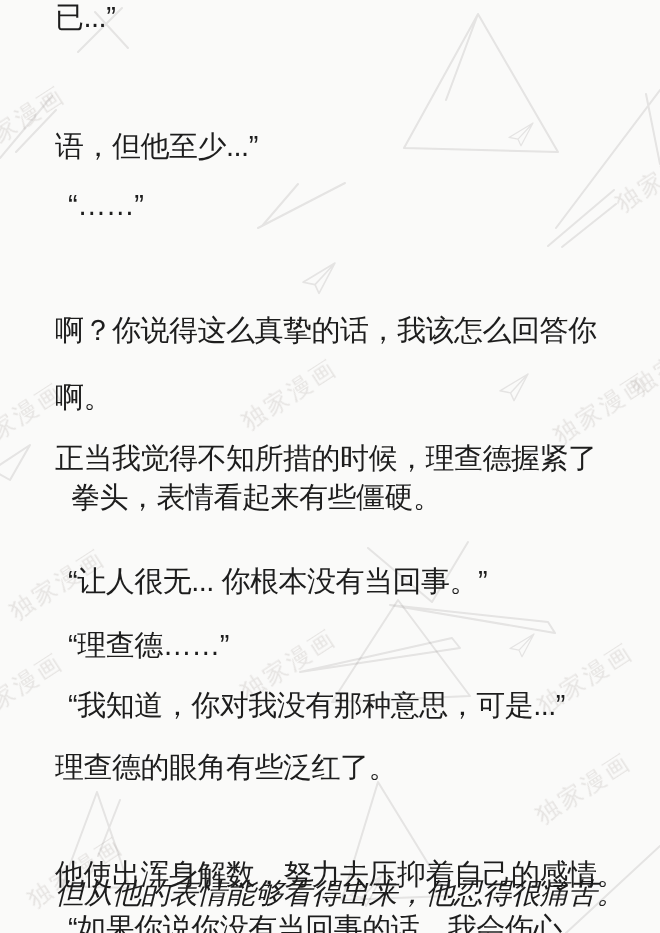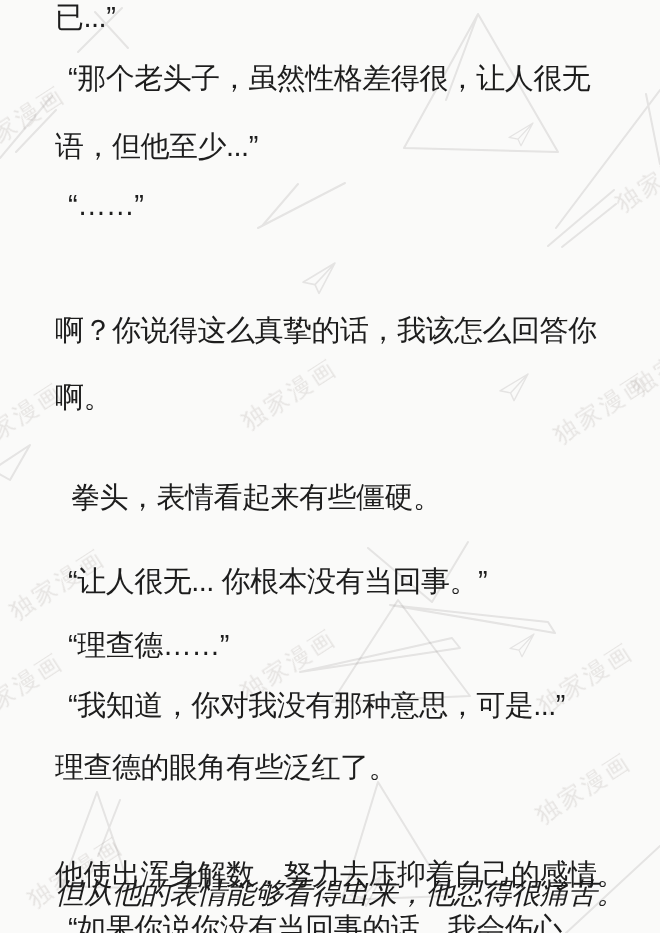--- a/index.html
+++ b/index.html
@@ -137,25 +137,25 @@
     <span class="wm-text" style="left:12px;  top:598px;">独家漫画</span>
     <span class="wm-text" style="left:243px; top:678px;">独家漫画</span>
     <span class="wm-text" style="left:540px; top:692px;">独家漫画</span>
     <span class="wm-text" style="left:-30px; top:702px;">独家漫画</span>
     <span class="wm-text" style="left:30px;  top:886px;">独家漫画</span>
     <span class="wm-text" style="left:538px; top:802px;">独家漫画</span>
   </div>
 
   <div class="text-layer">
     <div class="line n" style="top:2px;">已...”</div>
-    <div class="line d" style="top:63px;">“那个老头子，虽然性格差得很，让人很无</div>
     <div class="line n" style="top:131px;">语，但他至少...”</div>
     <div class="line d" style="top:190px;">“……”</div>
     <div class="line n" style="top:315px;">啊？你说得这么真挚的话，我该怎么回答你</div>
     <div class="line n" style="top:382px;">啊。</div>
+    <div class="line n" style="top:443px;">正当我觉得不知所措的时候，理查德握紧了</div>
     <div class="line n" style="top:482px;margin-left:16px;">拳头，表情看起来有些僵硬。</div>
     <div class="line d" style="top:566px;">“让人很无... 你根本没有当回事。”</div>
     <div class="line d" style="top:630px;">“理查德……”</div>
     <div class="line d" style="top:690px;">“我知道，你对我没有那种意思，可是...”</div>
     <div class="line n" style="top:752px;">理查德的眼角有些泛红了。</div>
     <div class="line n" style="top:859px;">他使出浑身解数，努力去压抑着自己的感情。</div>
     <div class="line n" style="top:878px;font-style:italic;">但从他的表情能够看得出来，他忍得很痛苦。</div>
     <div class="line d" style="top:913px;">“如果你说你没有当回事的话，我会伤心</div>
   </div>
 

